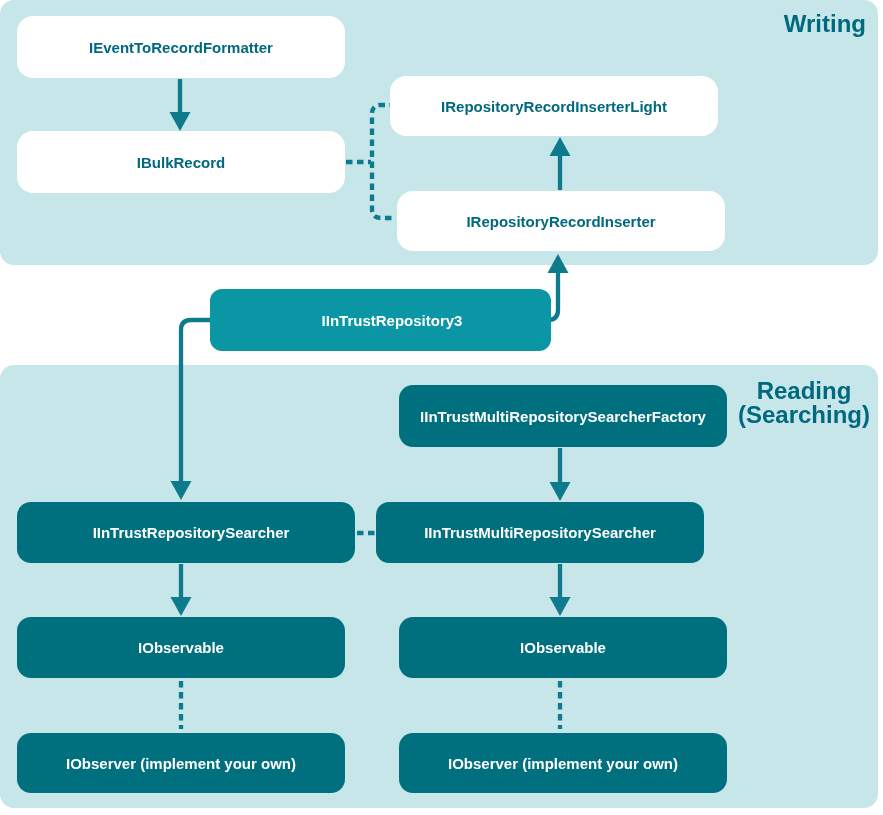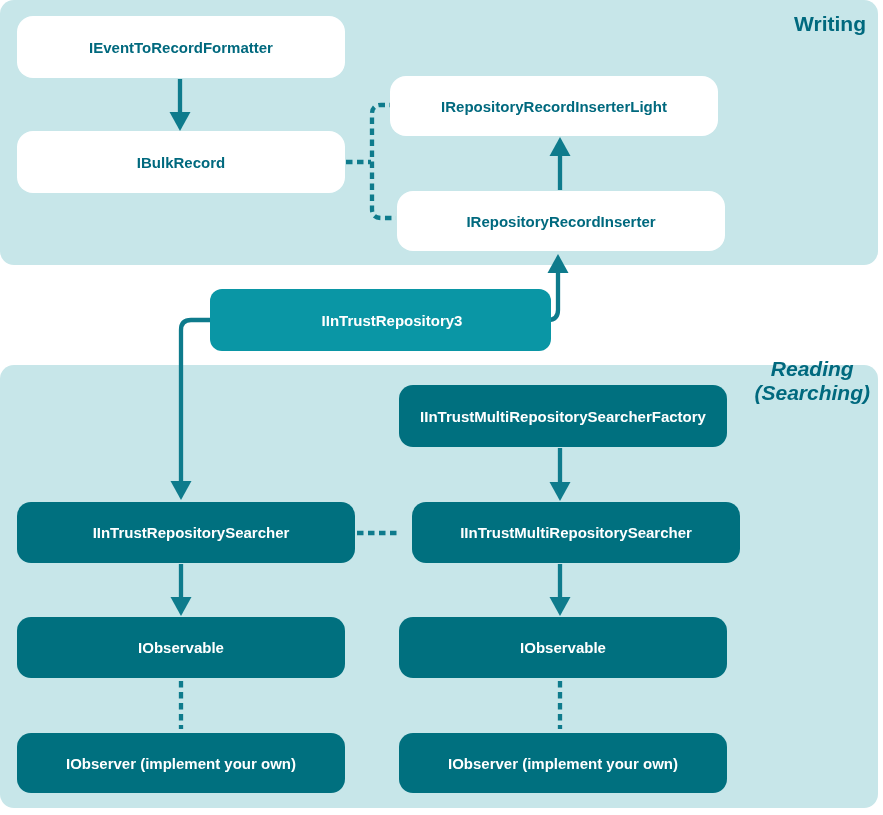--- a/index.html
+++ b/index.html
@@ -25,27 +25,27 @@
     position:absolute;left:0;width:878px;
     background:var(--panel-bg);
     border-radius:14px;
   }
   .panel-writing{top:0;height:265px;}
   .panel-reading{top:365px;height:443px;}
   .section-title{
     position:absolute;
     color:var(--heading);
     font-weight:bold;
-    font-size:21px;
+    font-size:24px;
     line-height:24px;
     text-align:center;
     z-index:3;
   }
   .title-writing{top:12px;right:17px;}
-  .title-reading{top:357px;right:13px;font-style:italic;}
+  .title-reading{top:379px;right:13px;}
   .node{
     position:absolute;
     display:flex;align-items:center;justify-content:center;
     font-weight:bold;
     font-size:15px;
     white-space:nowrap;
     z-index:2;
     text-align:center;
   }
   .node-white{
@@ -161,21 +161,21 @@
   </div>
 
   <div class="node node-dark" style="left:399px;top:385px;width:328px;height:62px;">
     <span>IInTrustMultiRepositorySearcherFactory</span>
   </div>
 
   <div class="node node-dark" style="left:17px;top:502px;width:328px;height:61px;padding-left:10px;">
     <span>IInTrustRepositorySearcher</span>
   </div>
 
-  <div class="node node-dark" style="left:412px;top:502px;width:328px;height:61px;">
+  <div class="node node-dark" style="left:376px;top:502px;width:328px;height:61px;border-radius:13px;">
     <span>IInTrustMultiRepositorySearcher</span>
   </div>
 
   <div class="node node-dark" style="left:17px;top:617px;width:328px;height:61px;">
     <span>IObservable</span>
   </div>
 
   <div class="node node-dark" style="left:399px;top:617px;width:328px;height:61px;">
     <span>IObservable</span>
   </div>

